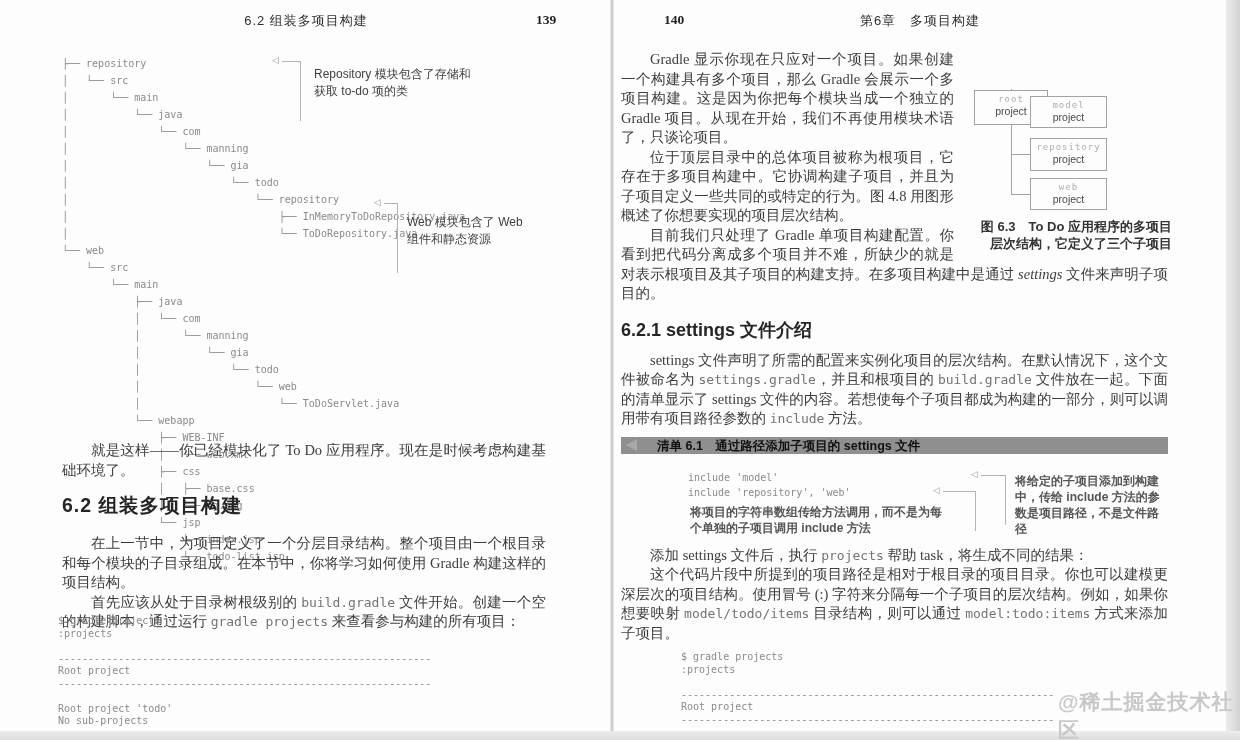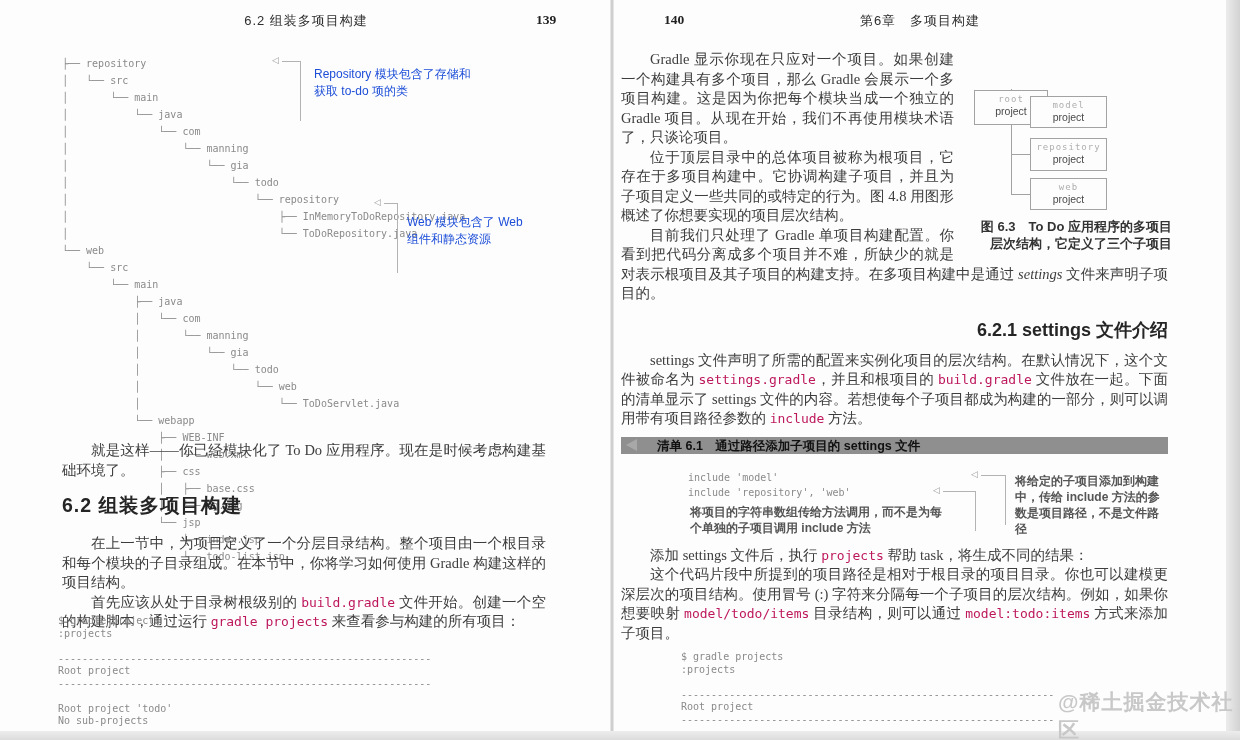--- a/index.html
+++ b/index.html
@@ -35,21 +35,21 @@
   .console{font-size:10px;line-height:12.5px;color:#8a8a8a;}
   .lp-console{position:absolute;left:58px;top:615px;}
 
   
   .co-arrow{position:absolute;font-size:9px;color:#9a9a9a;
     font-family:"DejaVu Sans",sans-serif;line-height:9px;}
   .co-hline{position:absolute;height:1px;background:#b3b3b3;}
   .co-vline{position:absolute;width:1px;background:#b3b3b3;}
   .co-text{position:absolute;
     font-family:"Liberation Sans","DejaVu Sans",sans-serif;
-    font-size:12px;line-height:16.5px;color:#1d4ed8;}
+    font-size:12px;line-height:16.5px;color:#404040;}
 
   
   .para{margin:0;text-indent:2em;font-size:14.5px;line-height:19.5px;
     text-align:justify;color:#3d3d3d;}
   .lp-p1{position:absolute;left:62px;top:441px;width:484px;}
   .lp-h2{position:absolute;left:62px;top:492px;margin:0;
     font-family:"Liberation Sans","DejaVu Sans",sans-serif;
     font-size:19.5px;font-weight:bold;color:#252525;letter-spacing:1px;}
   .lp-body2{position:absolute;left:62px;top:534px;width:484px;}
 
@@ -71,23 +71,23 @@
   .fig-vline{left:49px;top:39px;width:1px;height:105px;}
   .fig-h1{left:49px;top:62px;width:19px;height:1px;}
   .fig-h2{left:49px;top:104px;width:19px;height:1px;}
   .fig-h3{left:49px;top:144px;width:19px;height:1px;}
   .fig-caption{position:absolute;left:14px;top:168px;width:196px;
     font-size:13px;line-height:17px;font-weight:bold;color:#333;text-align:right;}
 
   .rp-para{margin:0;}
   .rp-h3{margin:14px 0 9px 0;
     font-family:"Liberation Sans","DejaVu Sans",sans-serif;
-    font-size:18px;font-weight:bold;color:#252525;text-align:right;}
+    font-size:18px;font-weight:bold;color:#252525;}
   .seg-c{font-family:"DejaVu Sans Mono","Liberation Mono",monospace;
-    font-size:13px;color:#be185d;margin-top:36px;}
+    font-size:13px;color:#737373;margin-top:36px;}
   .seg-i{font-style:italic;}
 
   .listing-bar{position:relative;margin-top:8px;height:17px;width:547px;
     background:#8f8f8f;
     font-family:"Liberation Sans","DejaVu Sans",sans-serif;}
   .bar-notch{position:absolute;left:5px;top:2px;width:0;height:0;
     border-top:6px solid transparent;border-bottom:6px solid transparent;
     border-right:11px solid #a8a8a8;}
   .bar-title{position:absolute;left:36px;top:1px;font-size:12.5px;
     font-weight:bold;color:#111;}

